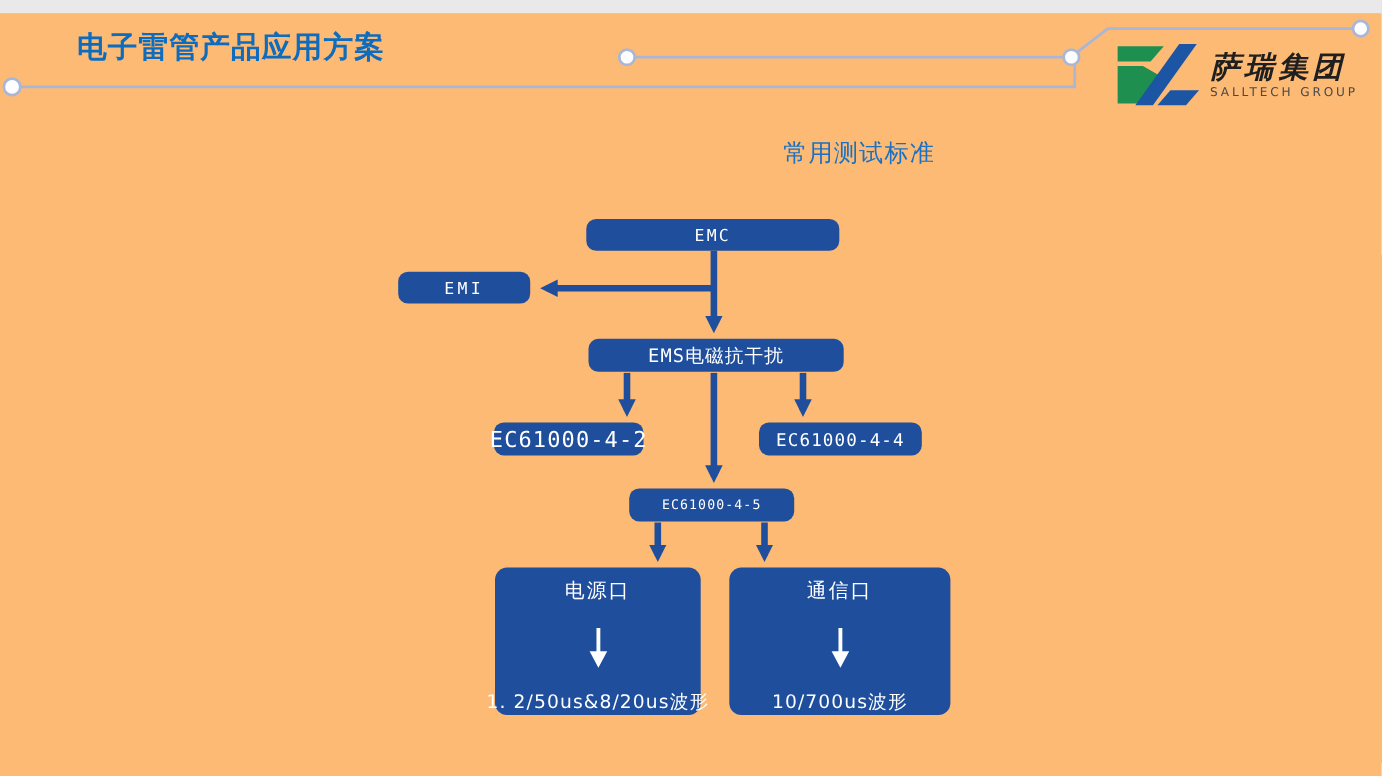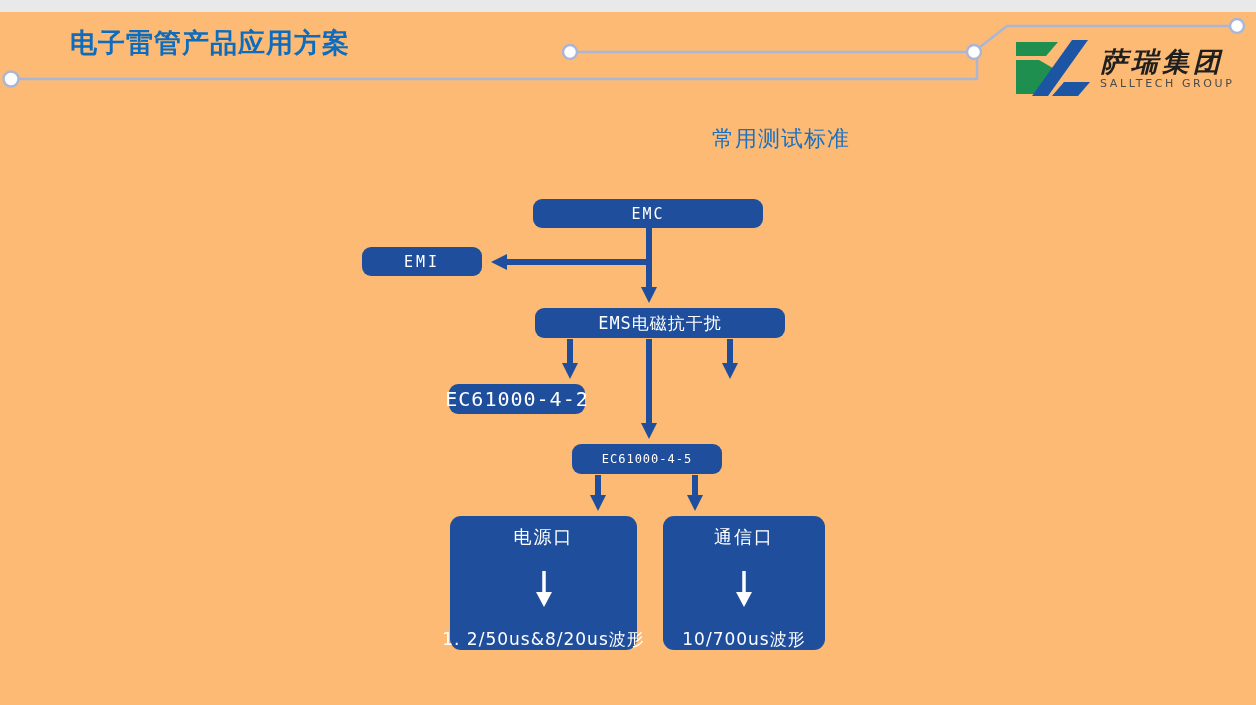--- a/index.html
+++ b/index.html
@@ -47,31 +47,31 @@
     position:absolute;
     background:var(--node-blue);
     color:#ffffff;
     display:flex;align-items:center;justify-content:center;
     border-radius:9px;
     font-family:"DejaVu Sans Mono","DejaVu Sans",monospace,sans-serif;
     white-space:nowrap;
   }
   .node-emc   {left:533px;top:187px;width:230px;height:29px;font-size:15px;letter-spacing:2px;}
   .node-emi   {left:362px;top:235px;width:120px;height:29px;font-size:15px;letter-spacing:3px;}
-  .node-ems   {left:535px;top:296px;width:250px;height:30px;font-size:17px;letter-spacing:1px;}
+  .node-ems   {left:535px;top:296px;width:232px;height:30px;font-size:17px;letter-spacing:1px;}
   .node-ec42  {left:449px;top:372px;width:136px;height:30px;font-size:20px;letter-spacing:1px;}
   .node-ec44  {left:690px;top:372px;width:148px;height:30px;font-size:16px;letter-spacing:1px;}
   .node-ec45  {left:572px;top:432px;width:150px;height:30px;font-size:12px;letter-spacing:1px;}
   .node-big{
     flex-direction:column;justify-content:space-between;
     border-radius:11px;
     font-family:"DejaVu Sans","Liberation Sans",sans-serif;
   }
   .node-power {left:450px;top:504px;width:187px;height:134px;}
-  .node-comm  {left:663px;top:504px;width:162px;height:134px;}
+  .node-comm  {left:663px;top:504px;width:201px;height:134px;}
   .big-title{font-size:18px;margin-top:9px;letter-spacing:2px;}
   .big-arrow{width:20px;height:40px;margin-top:2px;}
   .big-lines{display:flex;align-items:center;line-height:1.25;margin-top:2px;}
   .big-line{font-size:17px;letter-spacing:1px;}
 </style>
 </head>
 <body>
 
 <div class="slide">
 
@@ -116,20 +116,21 @@
       <path d="M649,327 L649,421" marker-end="url(#ah)"></path>
       <path d="M598,463 L598,493" marker-end="url(#ah)"></path>
       <path d="M695,463 L695,493" marker-end="url(#ah)"></path>
     </g>
   </svg>
 
   <div class="node node-emc">EMC</div>
   <div class="node node-emi">EMI</div>
   <div class="node node-ems">EMS电磁抗干扰</div>
   <div class="node node-ec42">EC61000-4-2</div>
+  <div class="node node-ec44">EC61000-4-4</div>
   <div class="node node-ec45">EC61000-4-5</div>
 
   <div class="node node-big node-power">
     <div class="big-title">电源口</div>
     <svg class="big-arrow" viewBox="0 0 20 40" xmlns="http://www.w3.org/2000/svg">
       <line x1="10" y1="2" x2="10" y2="25" stroke="#ffffff" stroke-width="3.5"></line>
       <polygon points="2,23 18,23 10,38" fill="#ffffff"></polygon>
     </svg>
     <div class="big-lines">
       <span class="big-line">1. 2/50us</span>

